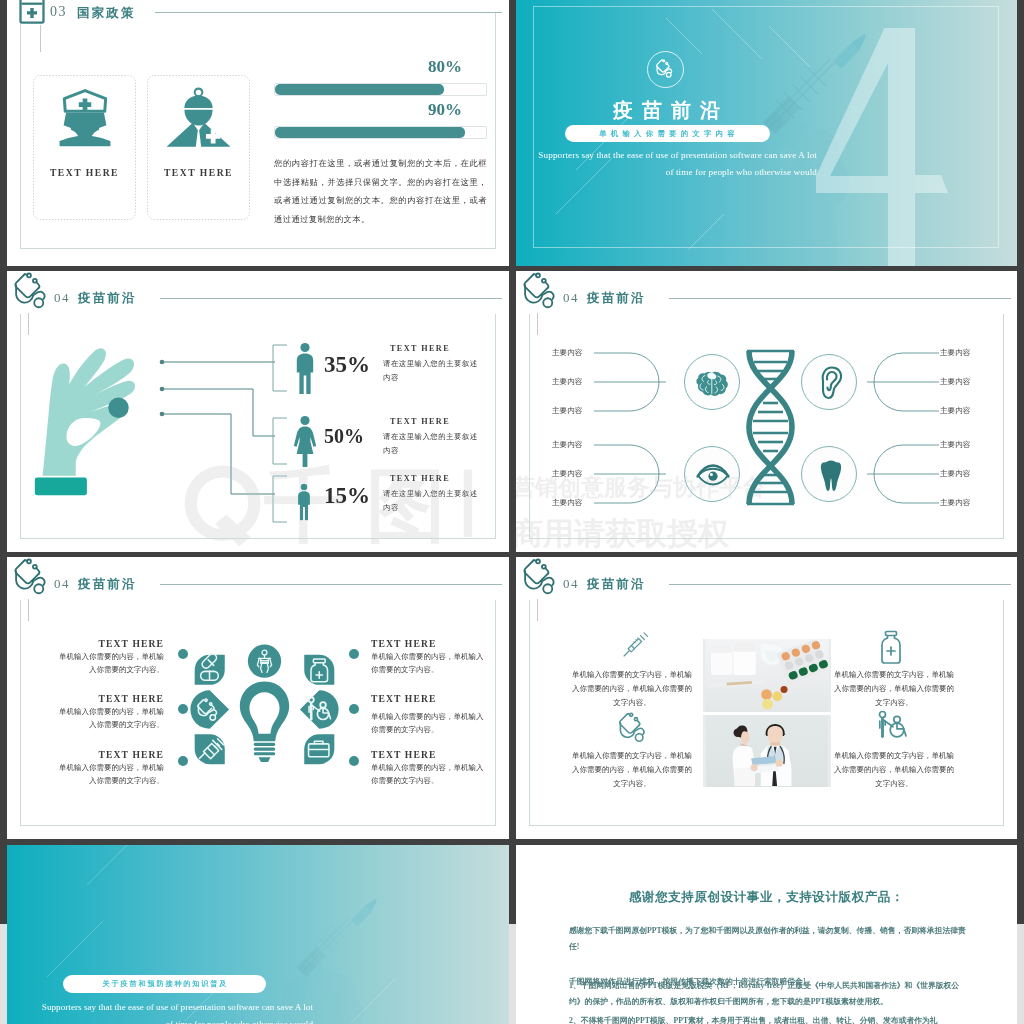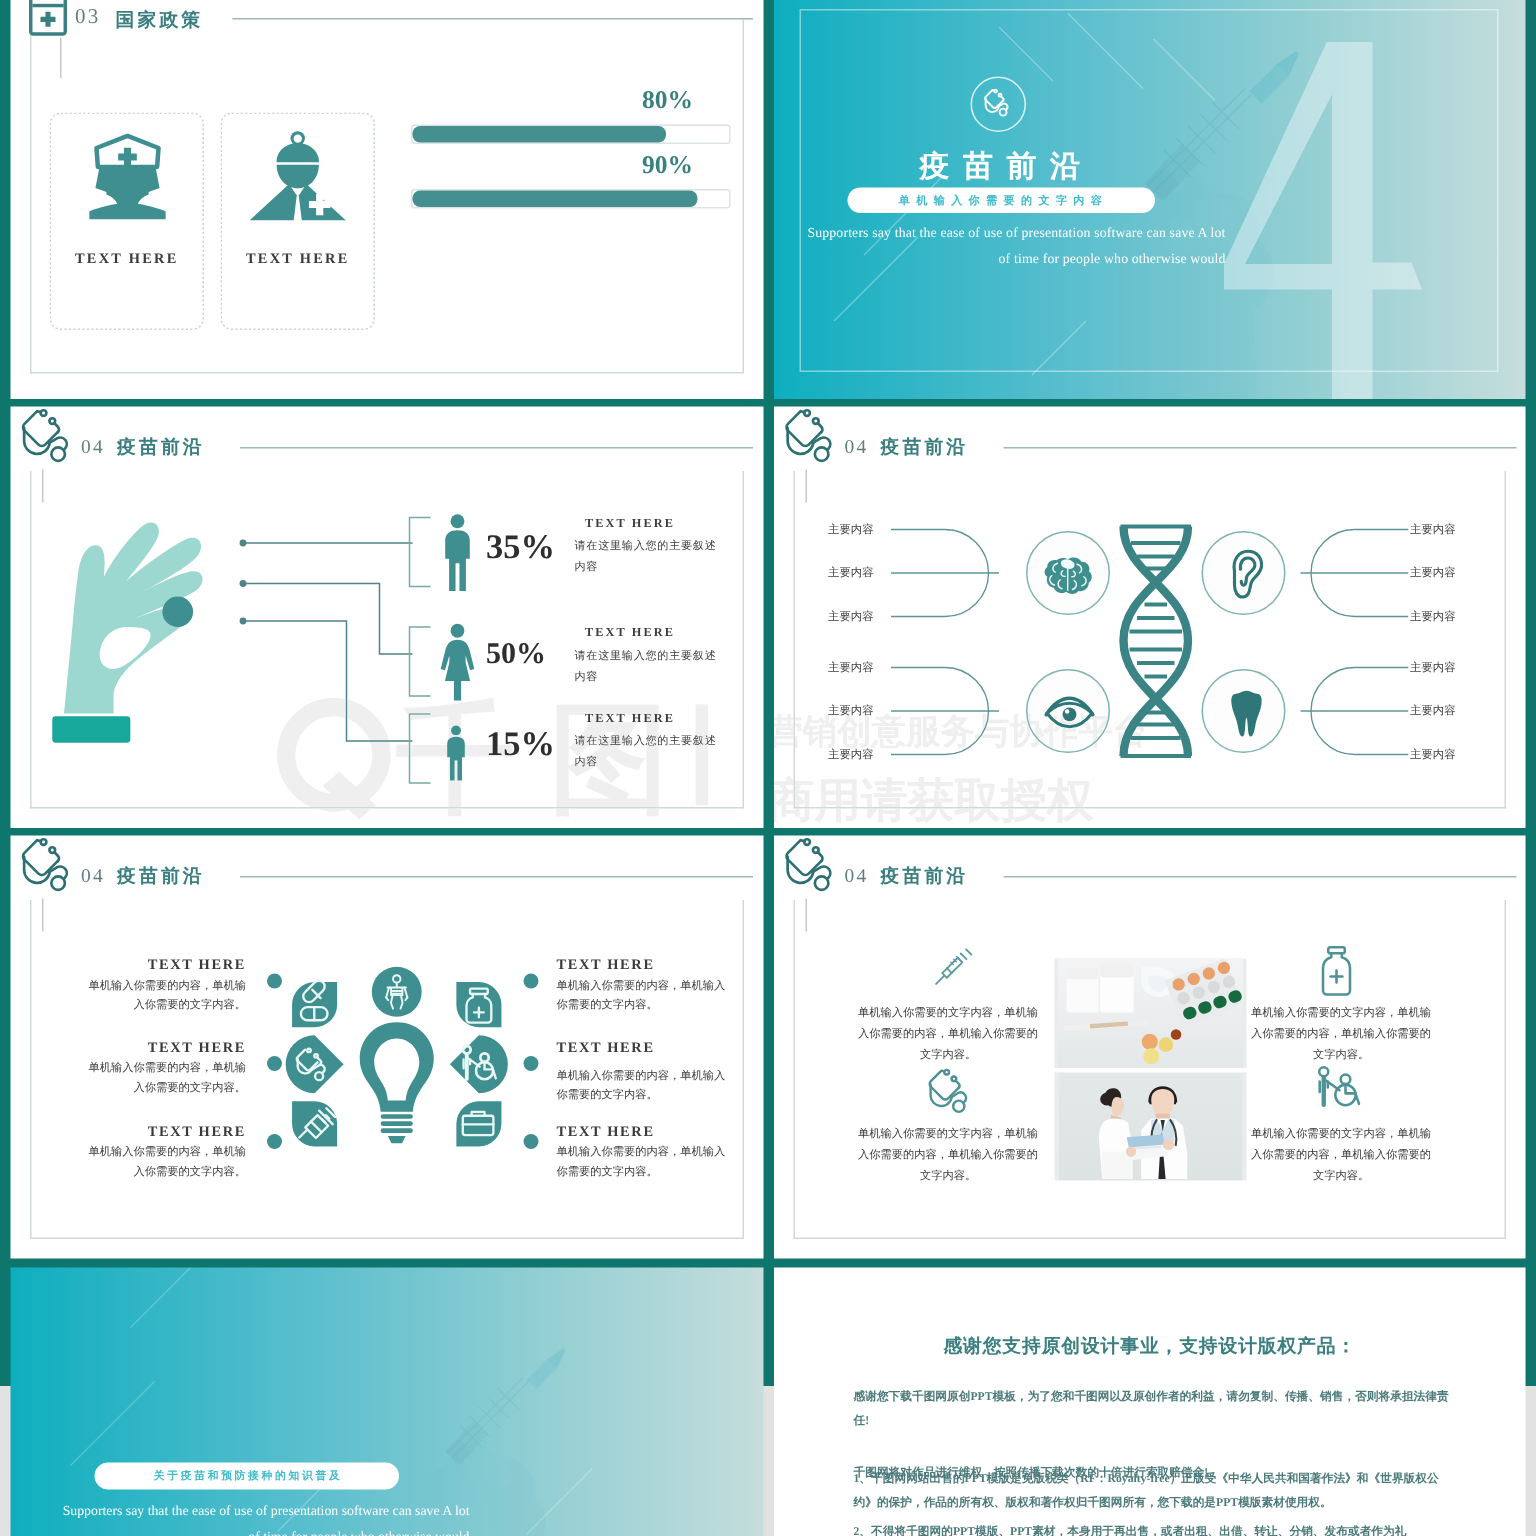--- a/index.html
+++ b/index.html
@@ -1,18 +1,18 @@
 <!DOCTYPE html>
 <html><head>
 <meta charset="utf-8">
 <style>
   * { box-sizing: border-box; margin:0; padding:0; }
   html,body { width:1024px; height:1024px; }
   body { background:#e2e2e2; font-family:"Liberation Serif", serif; overflow:hidden; }
-  .page { position:relative; width:1024px; height:924px; background:#0f766e; }
+  .page { position:relative; width:1024px; height:924px; background:#404040; }
   .slide { position:absolute; background:#fff; overflow:hidden; }
 
   
   .c1 { left:7px;  width:502px; }
   .c2 { left:516px; width:501px; }
   .r1 { top:0px;   height:266px; }
   .r2 { top:271px; height:281px; }
   .r3 { top:557px; height:282px; }
   .r4 { top:845px; height:179px; }
   .hdr-num { color:#60807f; letter-spacing:1.5px; }
@@ -118,20 +118,21 @@
 
     <div class="bar-pct" style="left:421px;top:57px;font-size:17px;">80%</div>
     <div class="bar-track" style="left:267px;top:83px;width:213px;height:13px;">
       <div class="bar-fill" style="left:0;top:0;width:80%;height:100%;"></div>
     </div>
     <div class="bar-pct" style="left:421px;top:100px;font-size:17px;">90%</div>
     <div class="bar-track" style="left:267px;top:126px;width:213px;height:13px;">
       <div class="bar-fill" style="left:0;top:0;width:90%;height:100%;"></div>
     </div>
 
+    <div class="s1-body" style="left:267px;top:155px;width:213px;font-size:8.3px;line-height:2.25;letter-spacing:0.4px;text-align:justify;">您的内容打在这里，或者通过复制您的文本后，在此框中选择粘贴，并选择只保留文字。您的内容打在这里，或者通过通过复制您的文本。您的内容打在这里，或者通过通过复制您的文本。</div>
   </div>
 
   <div class="slide cover c2 r1">
     <svg style="position:absolute;left:0;top:0;width:501px;height:266px;opacity:.30;" viewBox="0 0 501 266">
       <g stroke="#ffffff" stroke-width="1" fill="none">
         <path d="M150 18 L186 54"></path>
         <path d="M196 9 L246 59"></path>
         <path d="M253 26 L294 67"></path>
         <path d="M60 170 L112 118"></path>
         <path d="M40 214 L96 158"></path>

